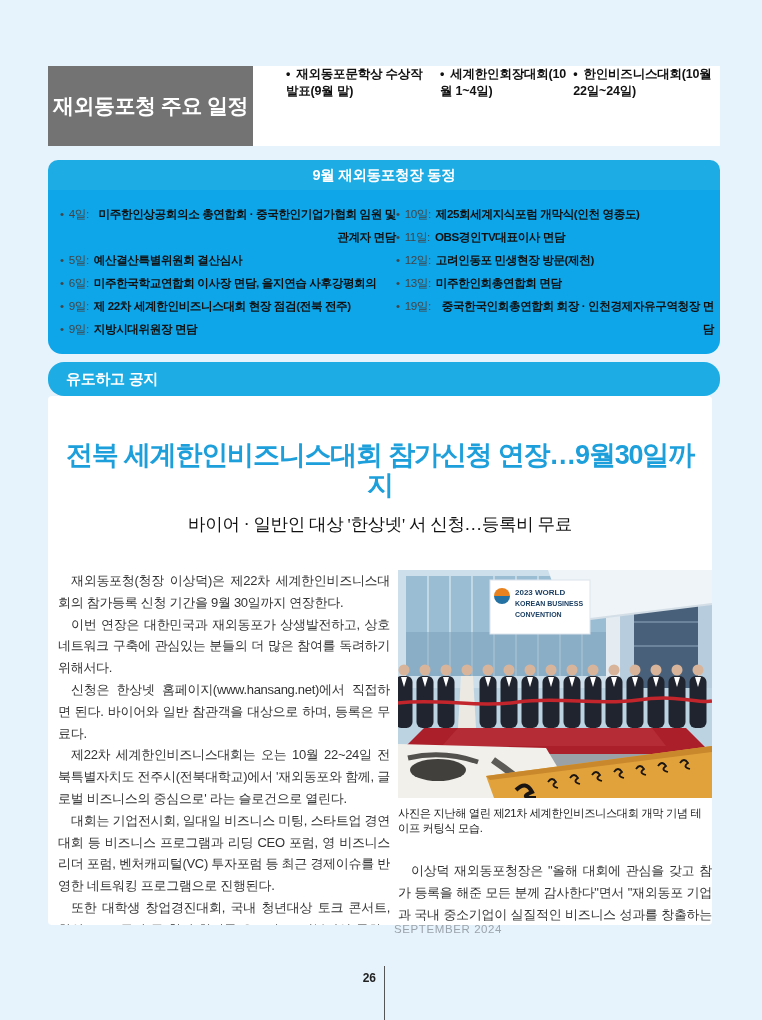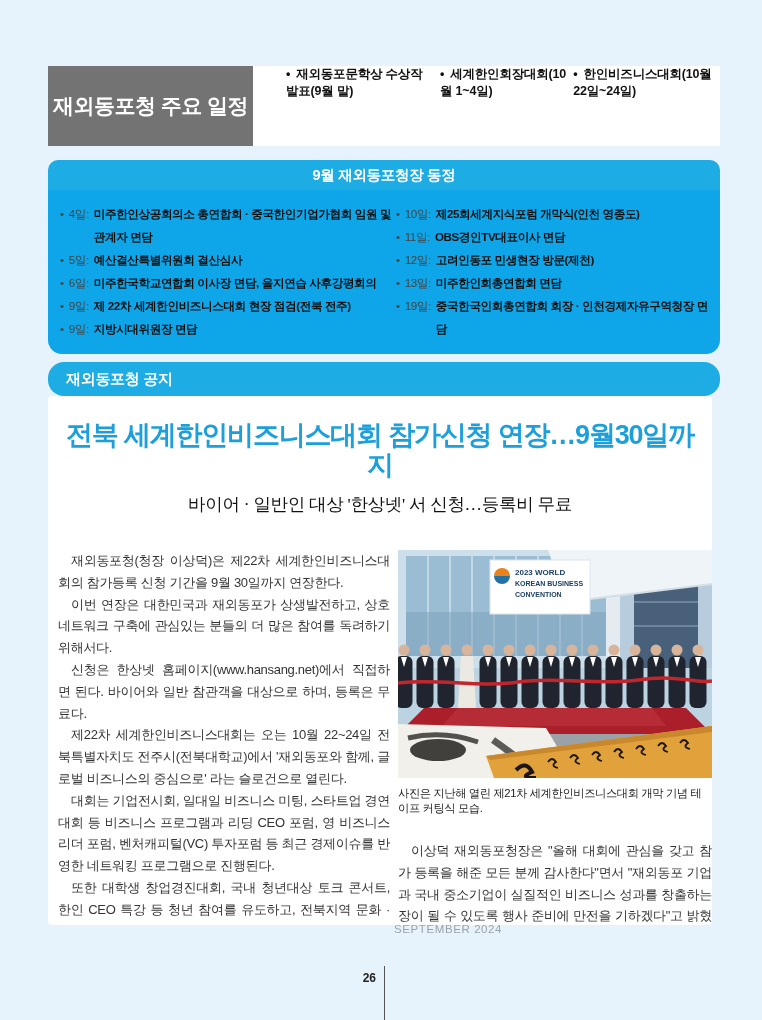--- a/index.html
+++ b/index.html
@@ -19,28 +19,28 @@
   
   .activities{position:absolute;left:48px;top:160px;width:672px;}
   .activities-header{height:30px;background:#1EACE4;border-radius:10px 10px 0 0;color:#fff;
     font-size:14.5px;font-weight:bold;display:flex;align-items:center;justify-content:center;letter-spacing:-0.3px;}
   .activities-body{background:#0ea5e9;border-radius:0 0 14px 14px;padding:12px 6px 14px 12px;display:flex;min-height:108px;box-sizing:border-box;}
   .act-col-left{width:336px;flex:none;}
   .act-col-right{flex:1;}
   .act-item{display:flex;align-items:flex-start;font-size:11.6px;line-height:23px;letter-spacing:-0.4px;}
   .act-day{color:#444;white-space:nowrap;}
   .act-day::before{content:"•";margin-right:5px;color:#444;}
-  .act-text{font-weight:bold;color:#111;margin-left:5px;}
+  .act-text{font-weight:bold;color:#111;margin-left:5px;text-align:right;}
   
   .notice-pill{position:absolute;left:48px;top:362px;width:672px;height:34px;background:#1EACE4;border-radius:16px;
     display:flex;align-items:center;padding-left:18px;box-sizing:border-box;}
   .notice-label{color:#fff;font-size:15px;font-weight:bold;letter-spacing:-0.3px;}
   
   .article-card{position:absolute;left:48px;top:396px;width:664px;height:529px;background:#fff;border-radius:4px;
-    box-sizing:border-box;padding:24px 9px 0 9px;overflow:hidden;}
+    box-sizing:border-box;padding:44px 9px 0 9px;overflow:hidden;}
   .headline{text-align:center;color:#1D9FDB;font-size:27px;font-weight:bold;letter-spacing:-1.2px;line-height:30px;}
   .subhead{text-align:center;font-family:"Liberation Serif","DejaVu Serif",serif;font-size:17.5px;color:#111;
     margin-top:12px;letter-spacing:-0.3px;}
   .article-columns{display:flex;gap:8px;margin-top:34px;padding:0 1px;}
   .col-left{width:332px;flex:none;}
   .col-right{width:314px;flex:none;}
   p.body-par{margin:0;font-size:13px;line-height:21.8px;color:#333;text-align:justify;text-indent:13px;letter-spacing:-0.3px;}
   .photo-frame{display:block;width:314px;height:228px;background:#bcd3e2;}
   .photo-caption{font-size:11.3px;color:#222;margin-top:8px;line-height:15px;letter-spacing:-0.4px;}
   .col-right p.body-par{margin-top:24px;}
@@ -105,21 +105,21 @@
       </div>
       <div class="act-item">
         <span class="act-day">19일:</span>
         <span class="act-text">중국한국인회총연합회 회장 · 인천경제자유구역청장 면담</span>
       </div>
     </div>
   </div>
 </div>
 
 <div class="notice-pill">
-  <span class="notice-label">재외동포청 공지</span>
+  <span class="notice-label">유도하고 공지</span>
 </div>
 
 <div class="article-card">
   <div class="headline">전북 세계한인비즈니스대회 참가신청 연장…9월30일까지</div>
   <div class="subhead">바이어 · 일반인 대상 '한상넷' 서 신청…등록비 무료</div>
   <div class="article-columns">
     <div class="col-left">
       <p class="body-par">재외동포청(청장 이상덕)은 제22차 세계한인비즈니스대회의 참가등록 신청 기간을 9월 30일까지 연장한다.</p>
       <p class="body-par">이번 연장은 대한민국과 재외동포가 상생발전하고, 상호 네트워크 구축에 관심있는 분들의 더 많은 참여를 독려하기 위해서다.</p>
       <p class="body-par">신청은 한상넷 홈페이지(www.hansang.net)에서 직접하면 된다. 바이어와 일반 참관객을 대상으로 하며, 등록은 무료다.</p>

